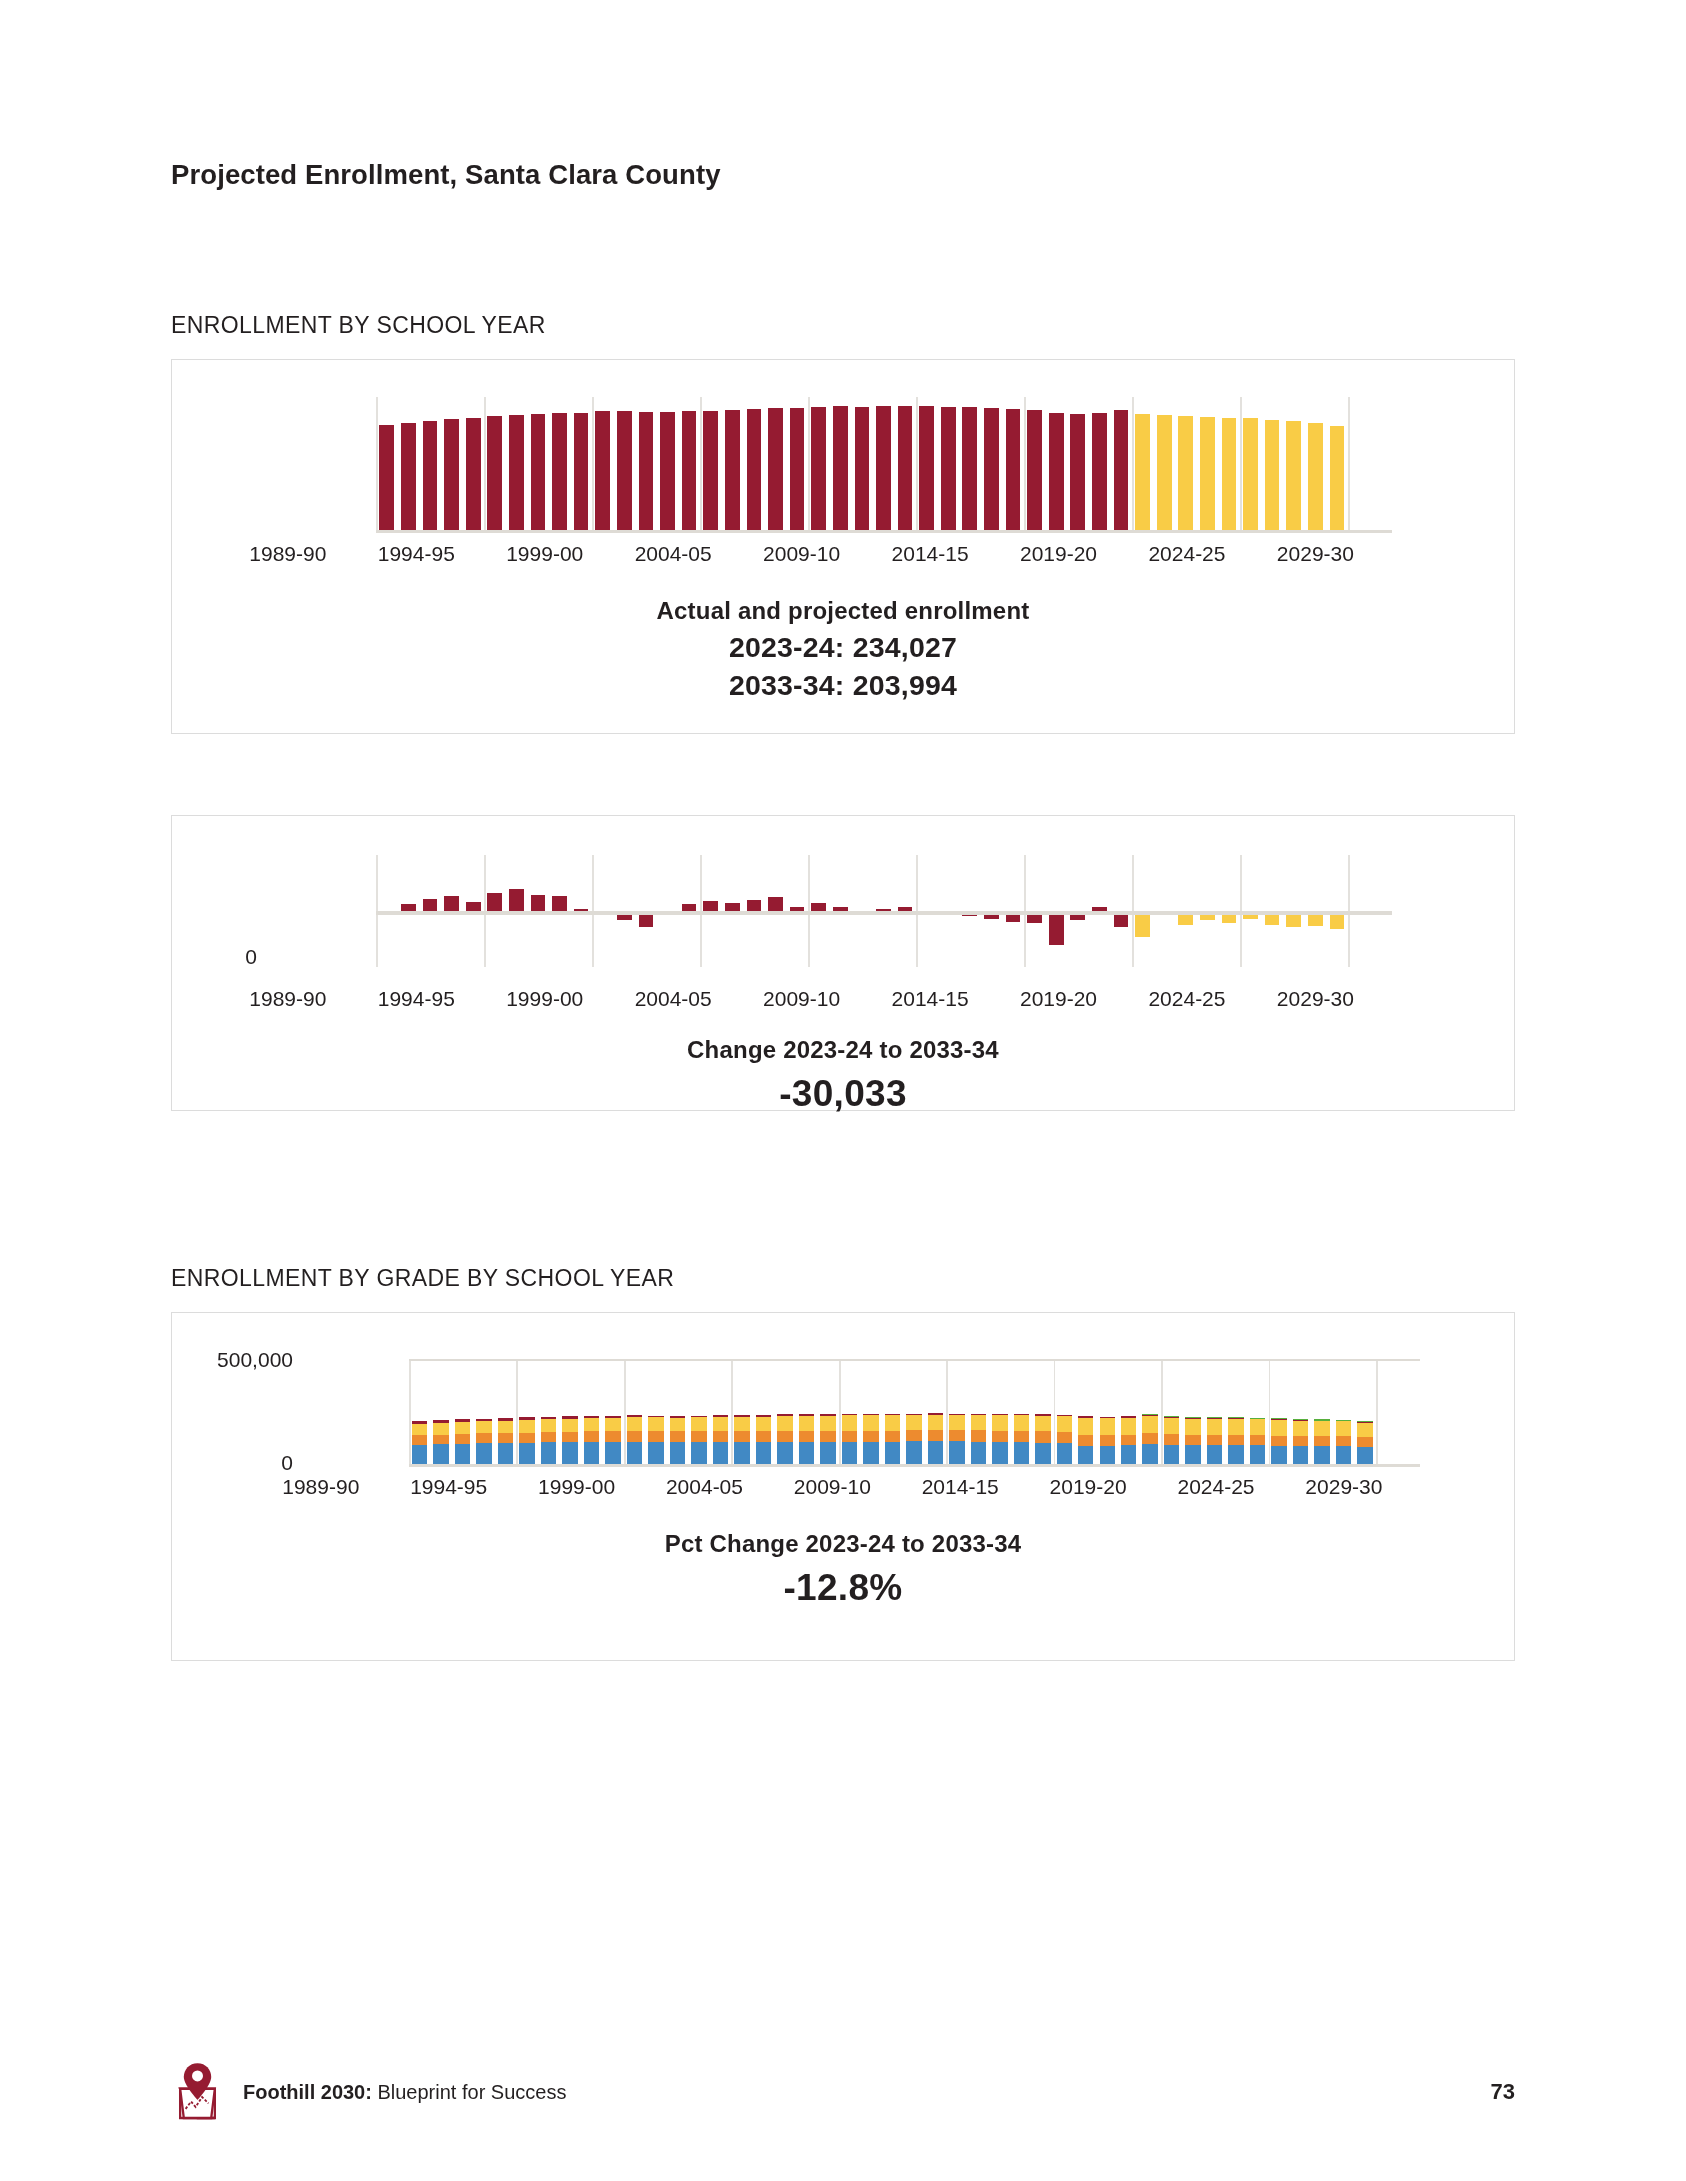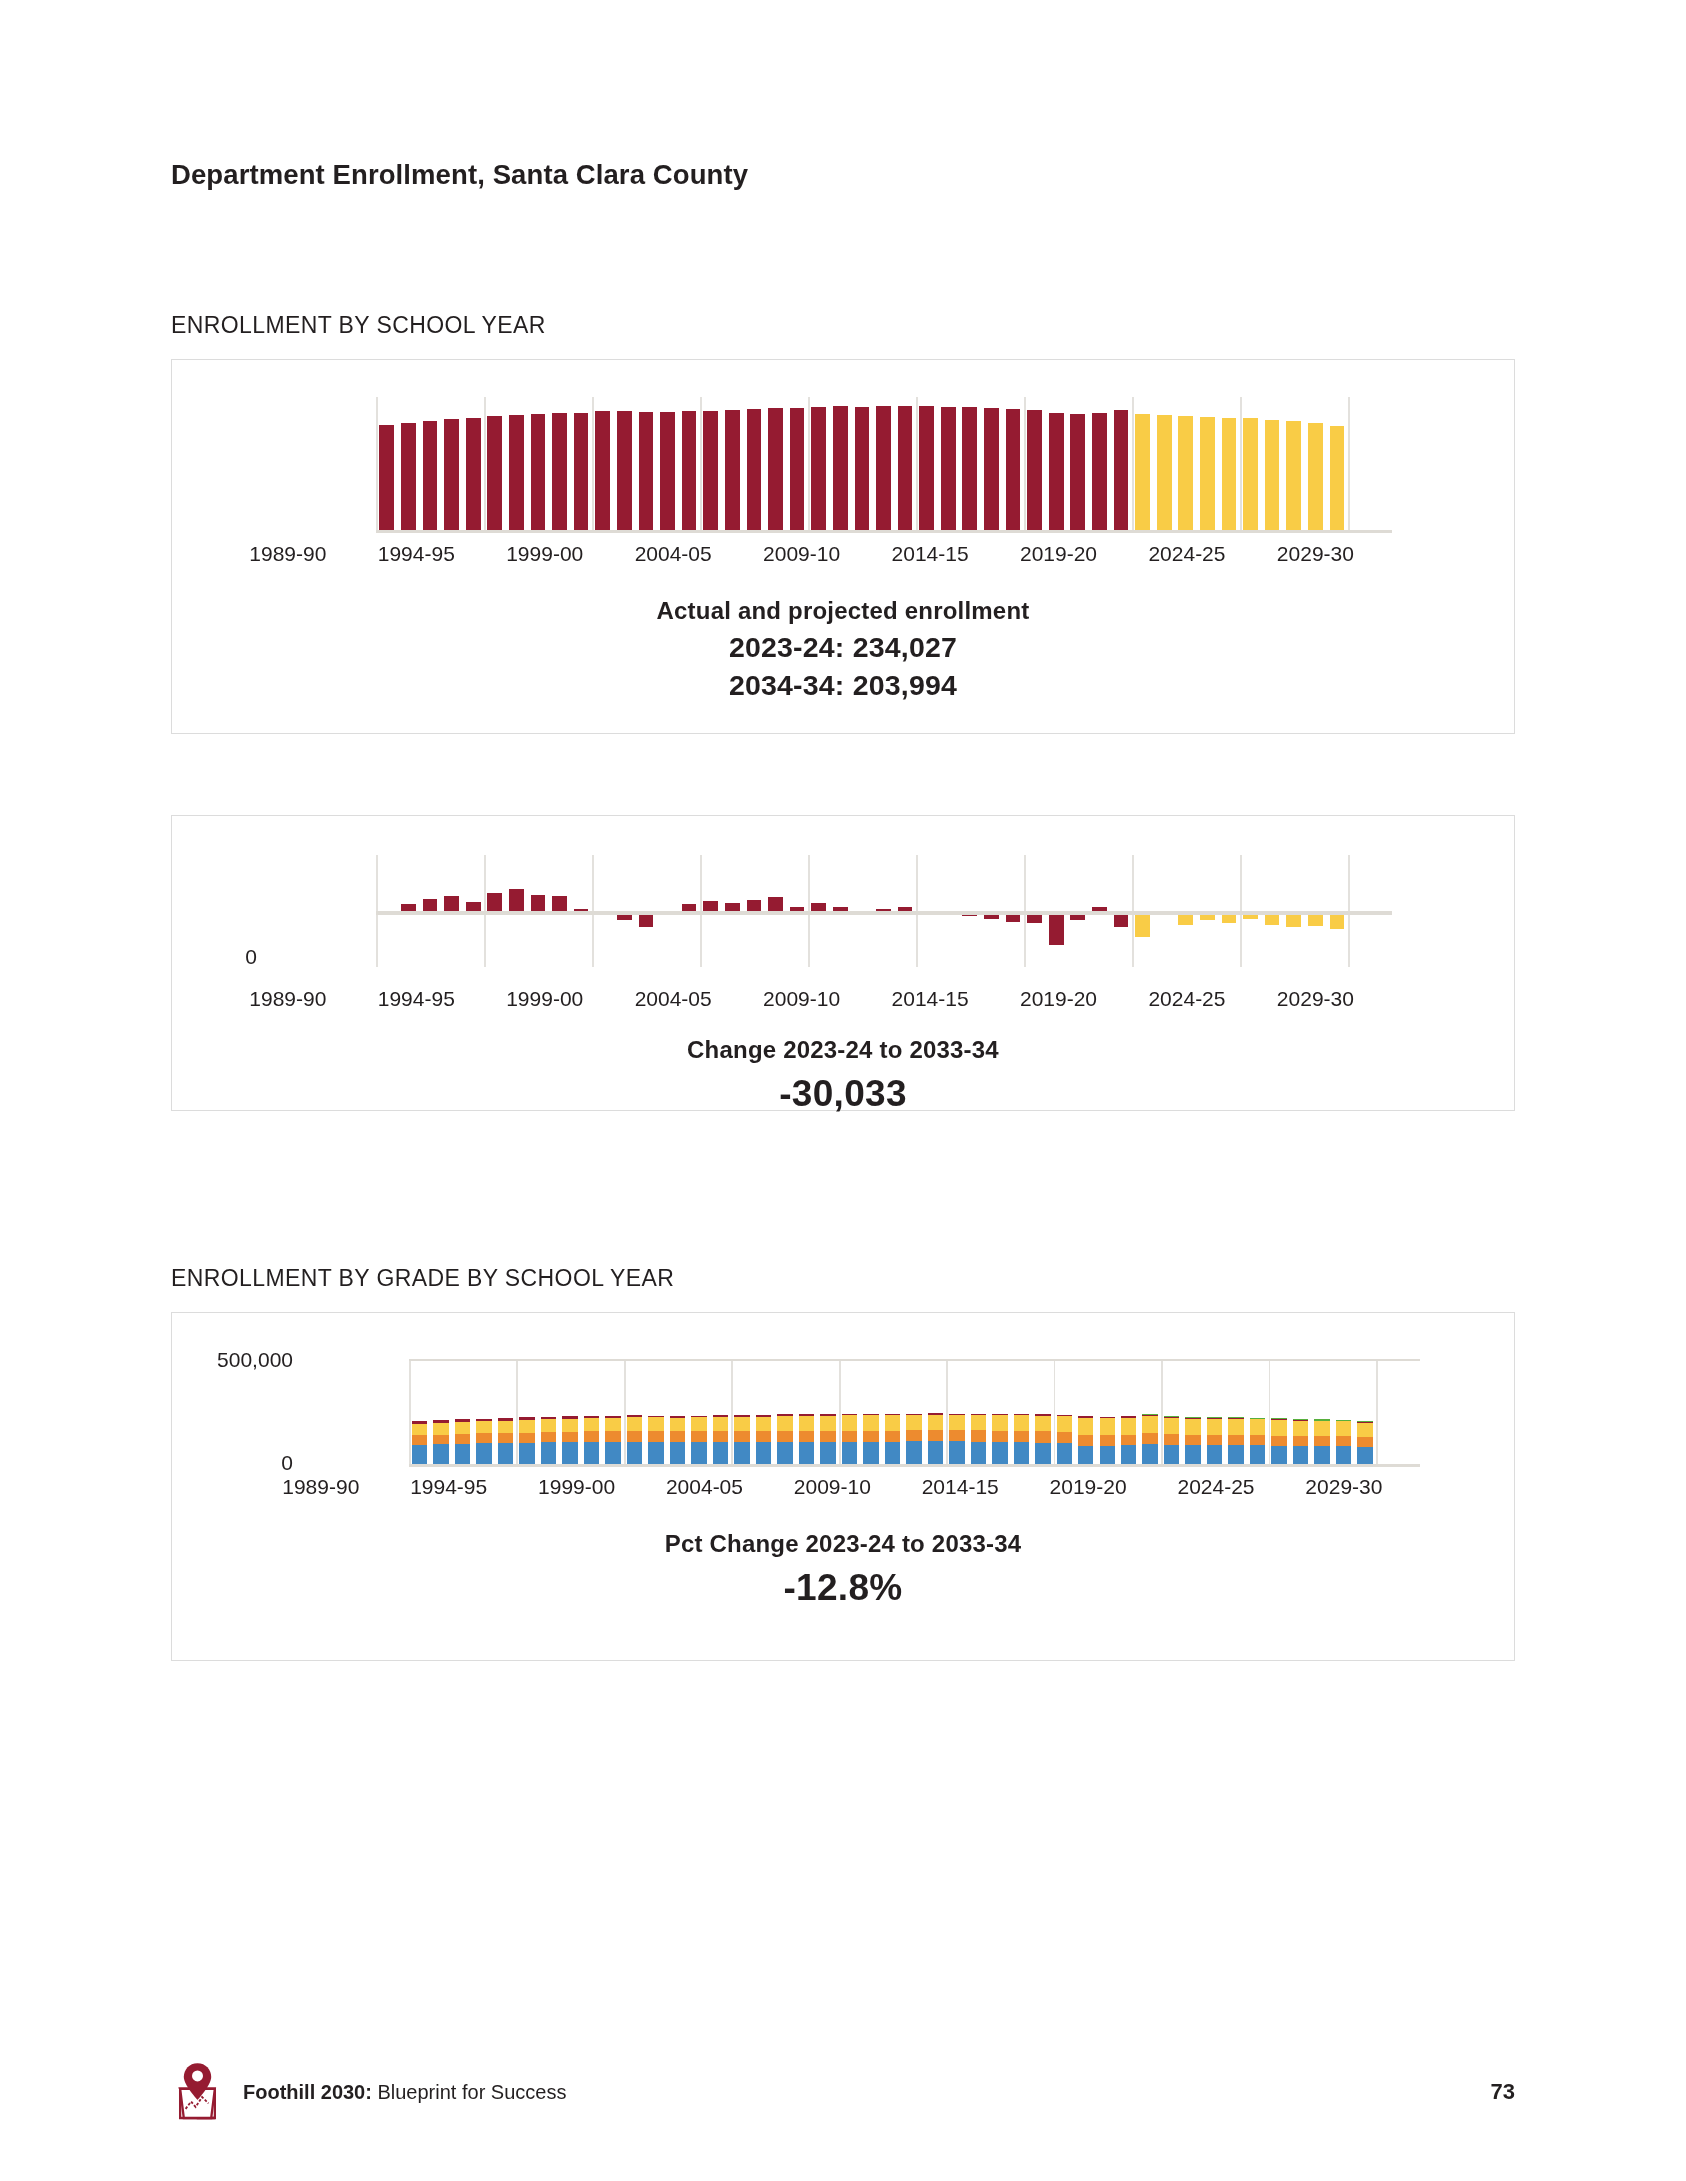--- a/index.html
+++ b/index.html
@@ -167,21 +167,21 @@
     font-weight: 700;
     color: #231f20;
   }
 </style>
 </head>
 <body>
 
 <div class="page">
 
   <div class="header-block">
-    <div class="page-title">Department Enrollment, Santa Clara County</div>
+    <div class="page-title">Projected Enrollment, Santa Clara County</div>
   </div>
 
   <div class="chart-section" id="sec1" style="top:312px;">
     <div class="chart-heading">ENROLLMENT BY SCHOOL YEAR</div>
     <div class="chart-card" style="height:375px;">
       <div class="plot-wrap" style="position:relative;height:375px;">
         <div class="zero-label" style="left:37px;top:511px;width:48px;">0</div>
         <div class="plot" id="plot1" style="position:absolute;left:103px;right:83px;top:37px;height:133px;">
           <div class="gridlines" id="grid1">
               <div class="gridline" style="left: 0%;"></div>
@@ -341,21 +341,21 @@
             <span class="x-tick" style="left: 34.4444%;">2004-05</span>
             <span class="x-tick" style="left: 45.5556%;">2009-10</span>
             <span class="x-tick" style="left: 56.6667%;">2014-15</span>
             <span class="x-tick" style="left: 67.7778%;">2019-20</span>
             <span class="x-tick" style="left: 78.8889%;">2024-25</span>
             <span class="x-tick" style="left: 90%;">2029-30</span>
           </div>
         <div class="cap-block" style="top:237px;">
           <div class="cap-title">Actual and projected enrollment</div>
           <div class="cap-line">2023-24: 234,027</div>
-          <div class="cap-line">2034-34: 203,994</div>
+          <div class="cap-line">2033-34: 203,994</div>
         </div>
       </div>
     </div>
   </div>
 
   <div class="chart-section" id="sec2" style="top:815px;">
     <div class="chart-card" style="height:296px;">
       <div class="plot-wrap" style="position:relative;height:296px;">
         <div class="zero-label" style="left:37px;top:129px;width:48px;">0</div>
         <div class="plot diverge-wrap" id="plot2" style="position:absolute;left:103px;right:83px;top:39px;height:112px;">

